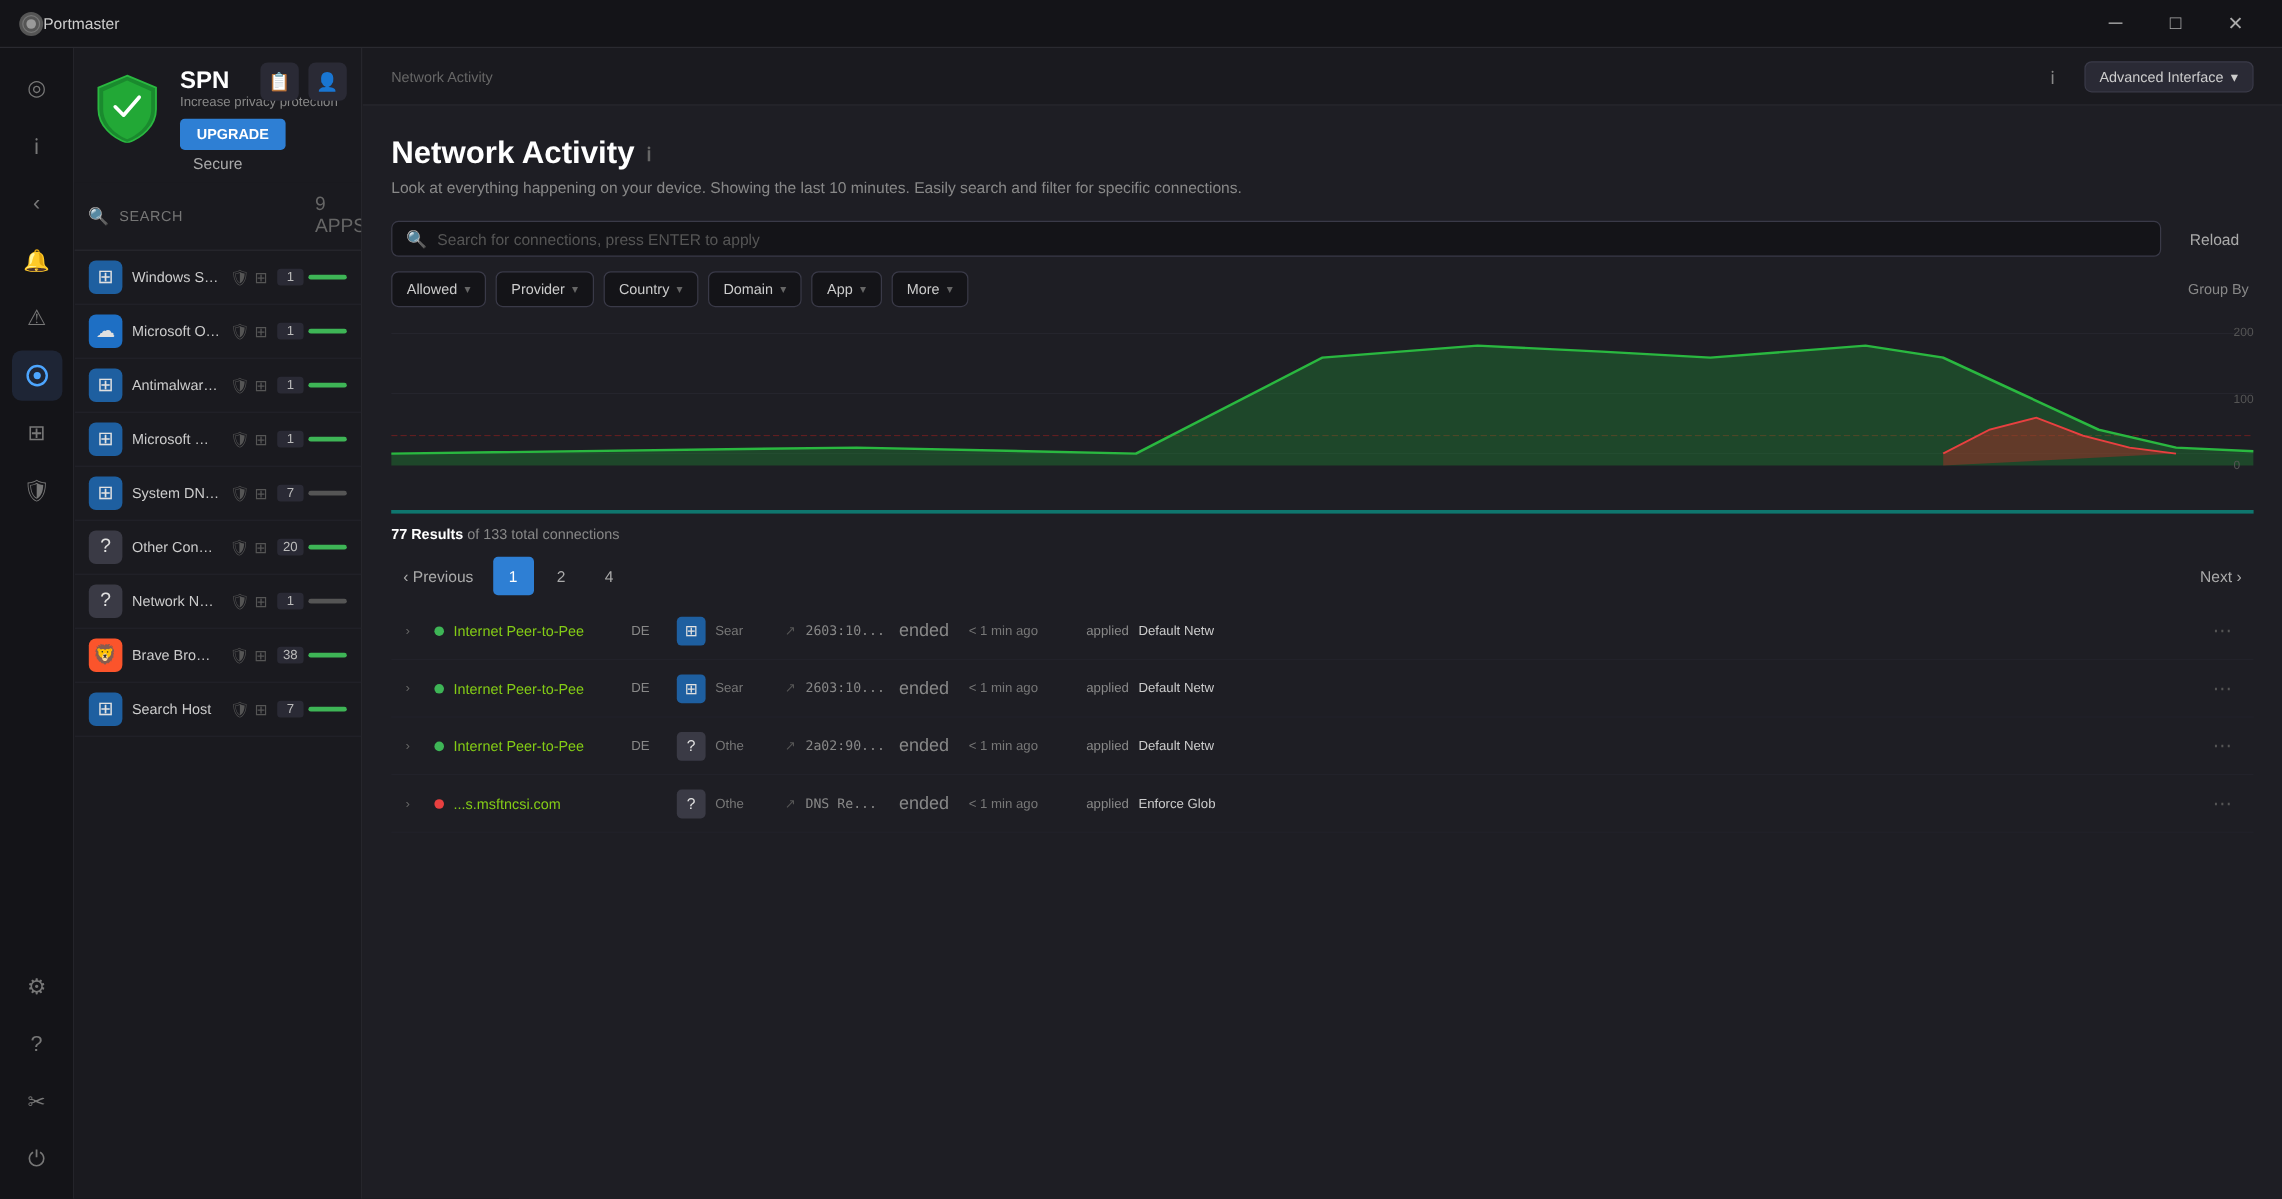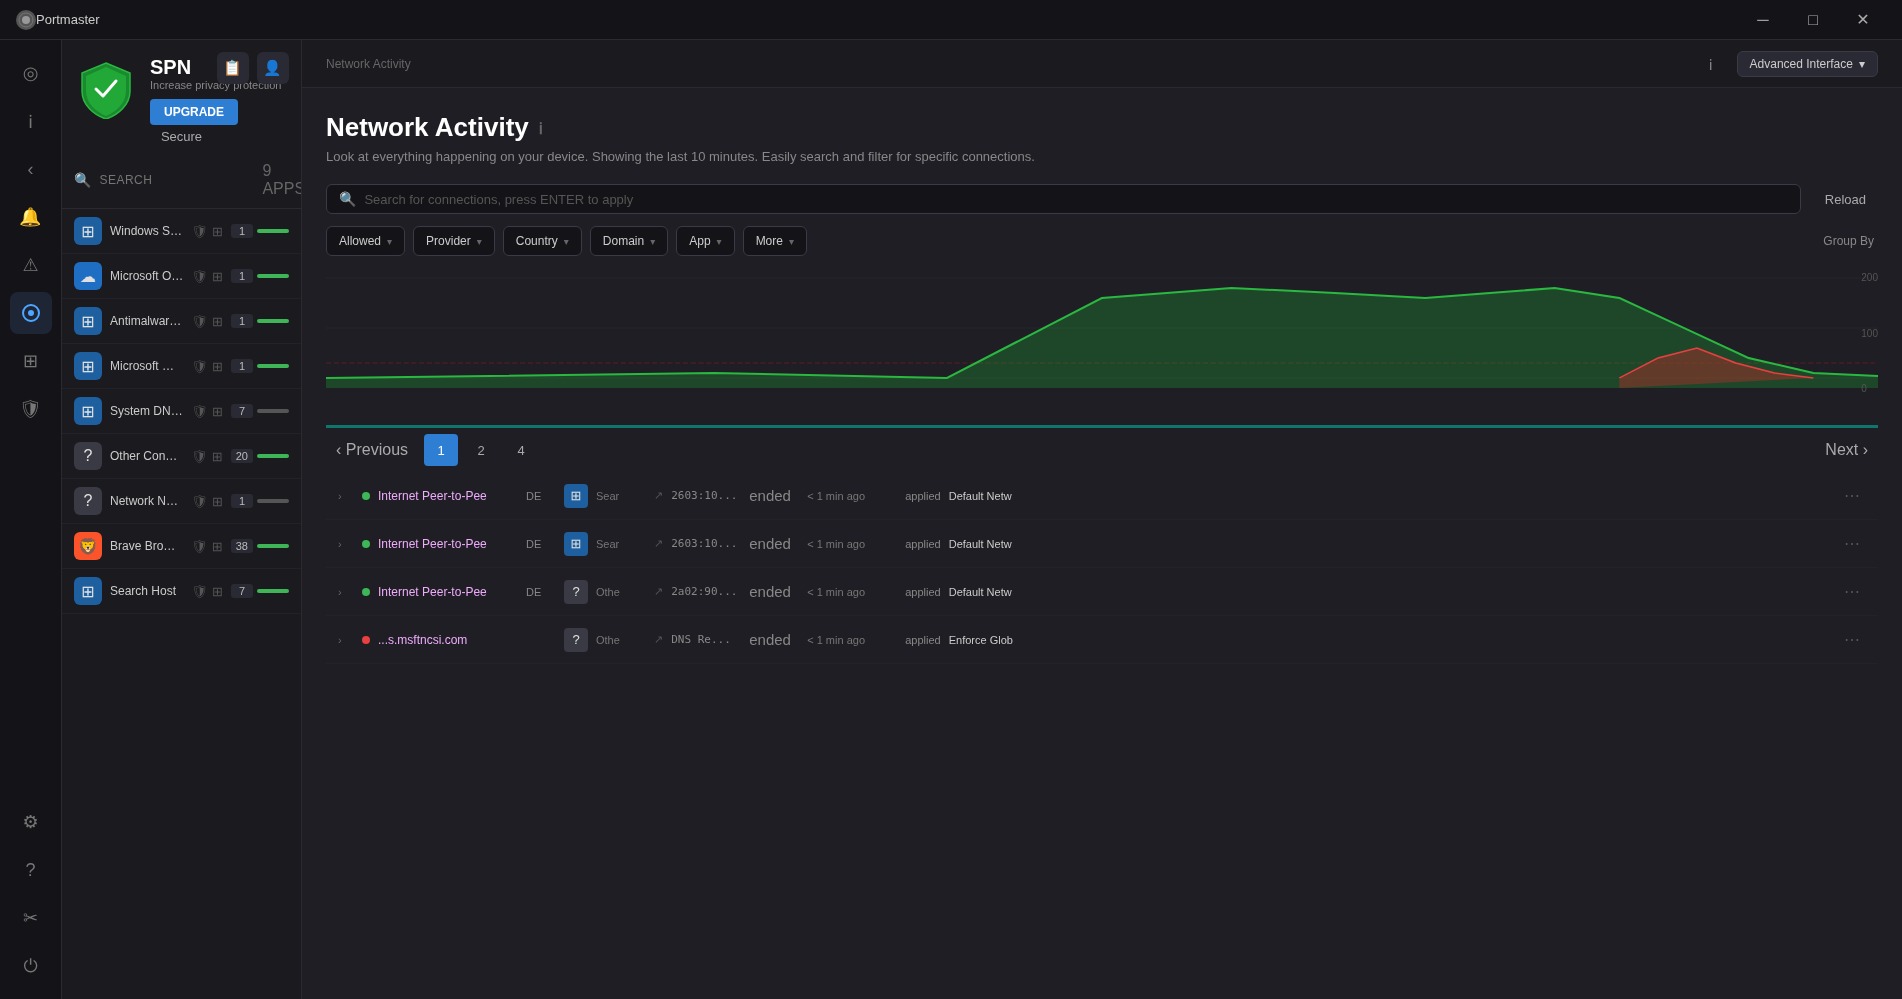--- a/index.html
+++ b/index.html
@@ -349,21 +349,21 @@
       gap: 6px;
     }
     .page-nav-btn {
       display: flex;
       align-items: center;
       gap: 4px;
       background: transparent;
       border: none;
       color: #aaa;
       cursor: pointer;
-      font-size: 16px;
+      font-size: 13px;
       padding: 6px 10px;
       border-radius: 4px;
     }
     .page-num-btn {
       width: 34px;
       height: 32px;
       border-radius: 4px;
       border: none;
       background: transparent;
       color: #aaa;
@@ -394,21 +394,21 @@
     }
     .conn-expand { color: #666; font-size: 11px; width: 16px; }
     .conn-status-dot {
       width: 8px;
       height: 8px;
       border-radius: 50%;
       flex-shrink: 0;
     }
     .dot-green { background: #3eb556; }
     .dot-red { background: #e84040; }
-    .conn-name { font-size: 12px; color: #f0abfc; min-width: 140px; max-width: 180px; overflow: hidden; text-overflow: ellipsis; white-space: nowrap; }
+    .conn-name { font-size: 12px; color: #84cc16; min-width: 140px; max-width: 180px; overflow: hidden; text-overflow: ellipsis; white-space: nowrap; }
     .conn-country { font-size: 11px; color: #888; width: 30px; }
     .conn-app-icon { width: 24px; height: 24px; border-radius: 4px; display: flex; align-items: center; justify-content: center; font-size: 13px; flex-shrink: 0; }
     .conn-type { font-size: 11px; color: #777; min-width: 50px; overflow: hidden; text-overflow: ellipsis; white-space: nowrap; }
     .conn-arrow { color: #555; font-size: 11px; }
     .conn-addr { font-size: 11px; color: #888; min-width: 70px; font-family: monospace; }
     .conn-status { font-size: 15px; color: #888; min-width: 50px; }
     .conn-time { font-size: 11px; color: #777; min-width: 90px; }
     .conn-verdict { font-size: 11px; color: #888; }
     .conn-profile { font-size: 11px; color: #ccc; min-width: 100px; overflow: hidden; text-overflow: ellipsis; white-space: nowrap; }
     .conn-more-btn {
@@ -708,20 +708,24 @@
         <polygon points="1000,110 1030,90 1060,80 1090,95 1120,105 1150,110 1000,120" fill="rgba(200,40,40,0.4)" stroke="none"></polygon>
         <polyline points="1000,110 1030,90 1060,80 1090,95 1120,105 1150,110" fill="none" stroke="#e84040" stroke-width="1.5"></polyline>
       </svg>
       <div class="chart-y-labels">
         <span>200</span>
         <span>100</span>
         <span>0</span>
       </div>
     </div>
 
+    <div class="results-header">
+      <strong>77 Results</strong>
+      <span>of 133 total connections</span>
+    </div>
 
     <div class="pagination">
       <button class="page-nav-btn">‹ Previous</button>
       <button class="page-num-btn active">1</button>
       <button class="page-num-btn">2</button>
       <button class="page-num-btn">4</button>
       <div class="pagination-spacer"></div>
       <button class="page-nav-btn">Next ›</button>
     </div>
 

